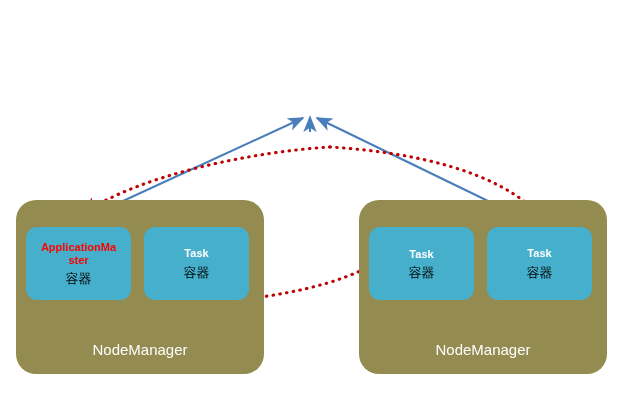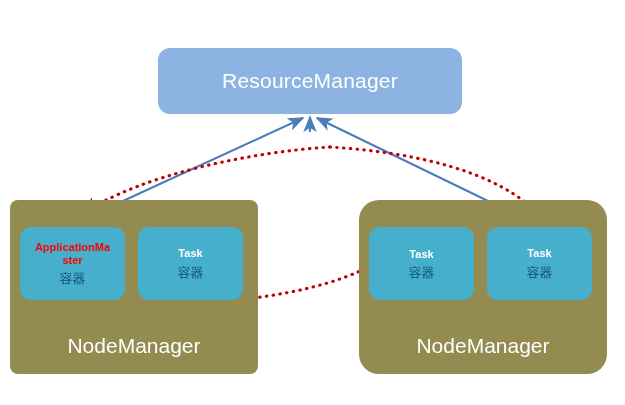--- a/index.html
+++ b/index.html
@@ -51,31 +51,31 @@
   }
 
   
   .nm-box {
     top: 200px;
     width: 248px;
     height: 174px;
     background: #938b4f;
     border-radius: 20px;
   }
-  .nm-left  { left: 10px; border-radius: 8px; }
+  .nm-left  { left: 16px; }
   .nm-right { left: 359px; }
 
   .nm-label {
     position: absolute;
     left: 0;
     right: 0;
     bottom: 16px;
     text-align: center;
     color: #ffffff;
-    font-size: 21px;
+    font-size: 15px;
   }
 
   
   .cnt {
     position: absolute;
     top: 27px;
     width: 105px;
     height: 73px;
     background: #46afcb;
     border-radius: 11px;
@@ -95,21 +95,21 @@
     margin-bottom: 5px;
     font-weight: bold;
   }
   .cnt-title.am {
     color: #ff0000;
     font-weight: bold;
     width: 76px;
     word-break: break-all;
   }
   .cnt-sub {
-    color: #0c4a6e;
+    color: #000000;
     font-size: 13px;
     line-height: 15px;
     text-align: center;
   }
   .cnt-a .cnt-sub { margin-top: -1px; }
 </style>
 </head>
 <body>
 
 <div id="canvas">
@@ -132,23 +132,20 @@
 
     <path d="M330,147 C250,152 140,175 82,214" fill="none" stroke="#c00000" stroke-width="3.1" stroke-linecap="round" stroke-dasharray="0.5 6.3" marker-end="url(#arrow-red)"></path>
 
     <path d="M330,147 C410,152 500,170 542,218" fill="none" stroke="#c00000" stroke-width="3.1" stroke-linecap="round" stroke-dasharray="0.5 6.3"></path>
 
     <path d="M382,258 C330,298 180,312 88,300" fill="none" stroke="#c00000" stroke-width="3.1" stroke-linecap="round" stroke-dasharray="0.5 6.3" marker-end="url(#arrow-red)"></path>
 
     <line x1="141" y1="262" x2="130" y2="262" stroke="#c00000" stroke-width="3.4" marker-end="url(#arrow-red)"></line>
   </svg>
 
-  <div class="node rm-box">
-    <span class="rm-label">ResourceManager</span>
-  </div>
 
   <div class="node nm-box nm-left">
     <div class="cnt cnt-a">
       <span class="cnt-title am">ApplicationMaster</span>
       <span class="cnt-sub">容器</span>
     </div>
     <div class="cnt cnt-b">
       <span class="cnt-title">Task</span>
       <span class="cnt-sub">容器</span>
     </div>

